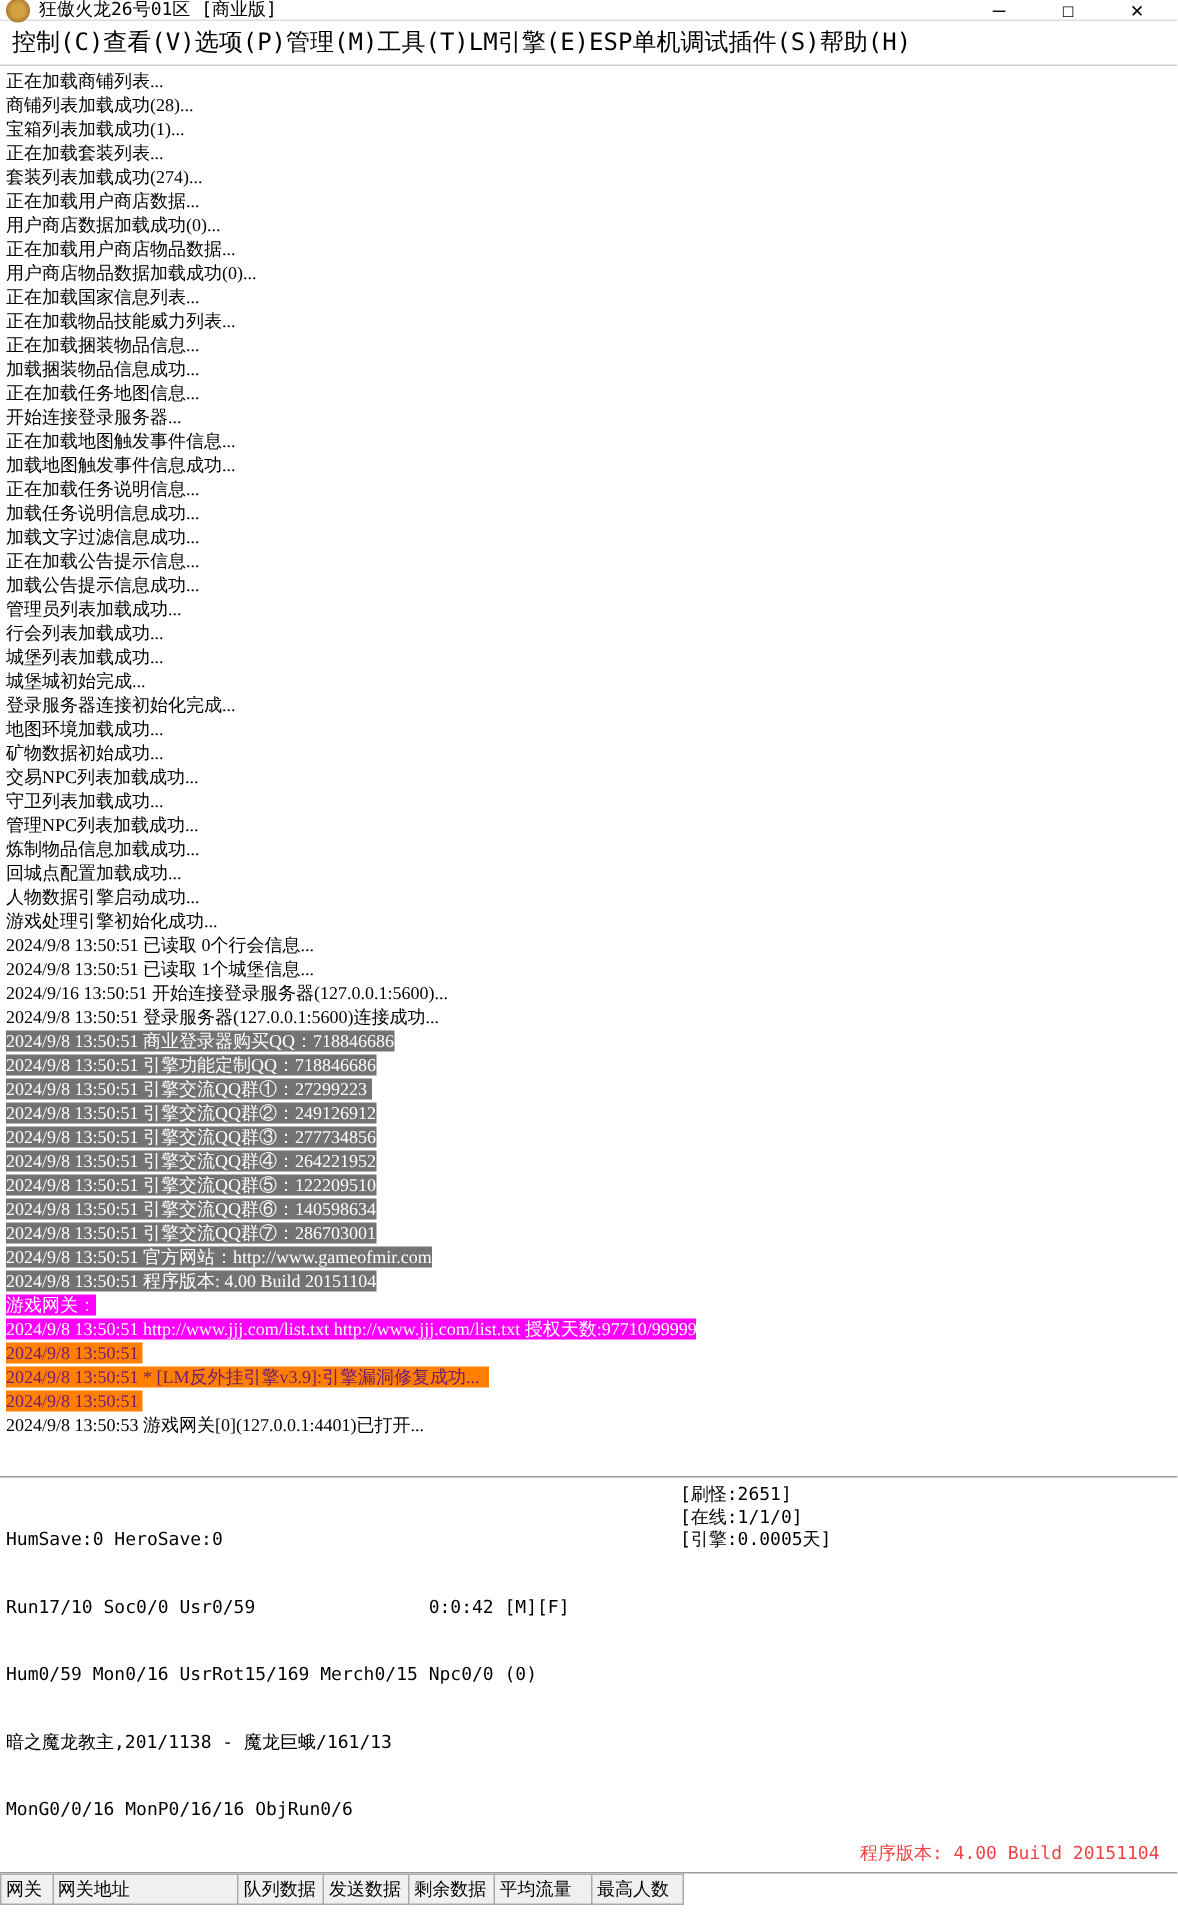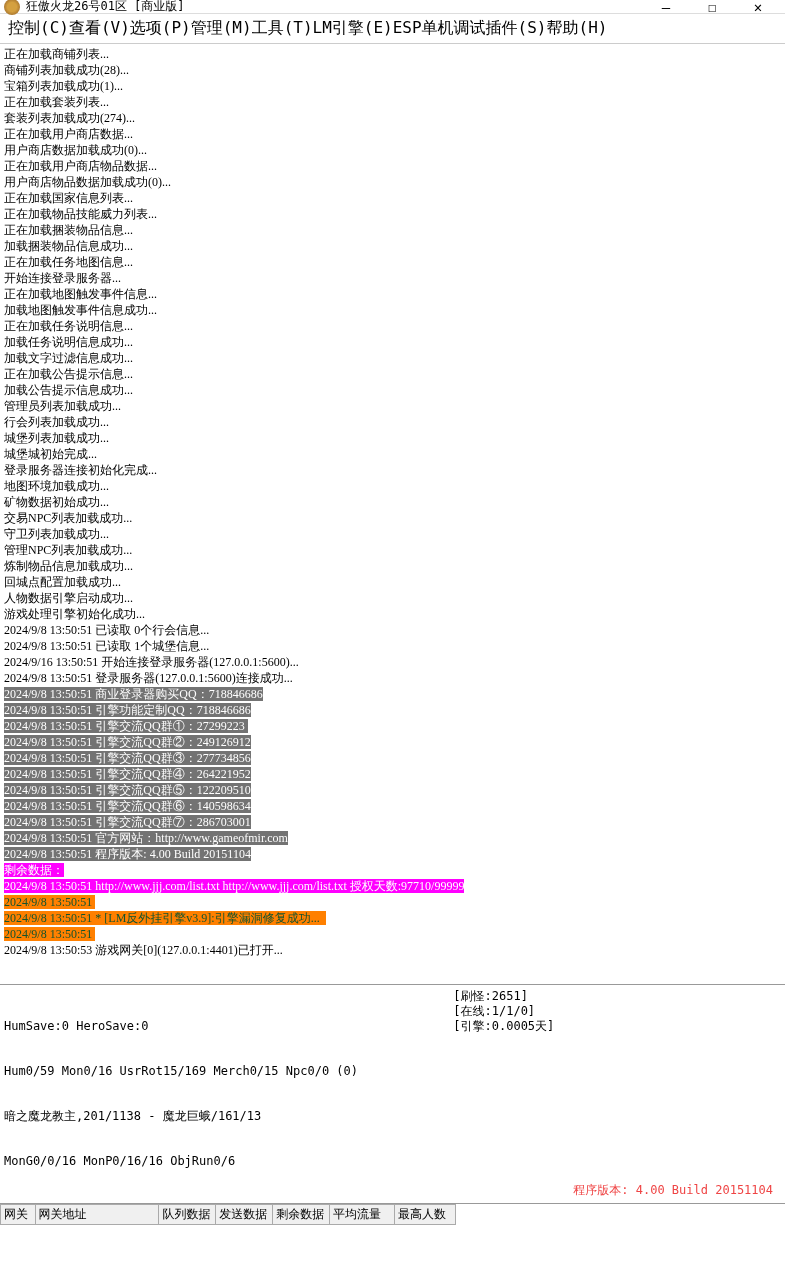--- a/index.html
+++ b/index.html
@@ -8,21 +8,21 @@
 .titlebar-icon { width: 16px; height: 16px; background: radial-gradient(circle, #d4a040 40%, #885520 100%); border-radius: 50%; margin-right: 6px; }
 .titlebar-text { flex: 1; font-size: 12px; }
 .titlebar-controls { display: flex; }
 .titlebar-btn { width: 46px; height: 30px; display: flex; align-items: center; justify-content: center; font-size: 14px; cursor: pointer; }
 .menubar { display: flex; padding: 4px 8px; border-bottom: 1px solid #ccc; font-size: 16px; text-align: right; }
 .menu-item { cursor: pointer; }
 .log-area { height: 940px; overflow-y: scroll; padding: 2px 4px; font-size: 12px; line-height: 16px; font-family: Liberation Serif, serif; }
 .log-line { white-space: pre; }
 .hl-blue { background: #737373; color: #fff; }
 .hl-magenta { background: #ff00ff; color: #fff; }
-.hl-orange { background: #ff8000; color: #14532d; }
+.hl-orange { background: #ff8000; color: #701a75; }
 .stats-row { display: flex; border-top: 1px solid #999; padding: 4px; font-size: 12px; }
 .stats-left { flex: 1; line-height: 15px; white-space: pre; }
 .stats-mid { width: 120px; line-height: 15px; }
 .stats-right { text-align: right; color: #ef4444; padding-right: 8px; align-self: flex-end; }
 .grid { border-top: 1px solid #999; }
 .grid table { border-collapse: collapse; width: 456px; }
 .grid th, .grid td { border: 1px solid #aaa; font-size: 12px; font-weight: normal; text-align: left; padding: 1px 3px; height: 16px; }
 .grid th { background: #f0f0f0; }
 .grid-wrap { height: 180px; overflow: auto; }
 .col-gw { width: 34px; } .col-addr { width: 122px; } .col-q { width: 56px; } .col-s { width: 56px; } .col-r { width: 56px; } .col-f { width: 64px; } .col-m { width: 60px; }
@@ -96,31 +96,32 @@
     <div class="log-line"><span class="hl-blue">2024/9/8 13:50:51 引擎功能定制QQ：718846686</span></div>
     <div class="log-line"><span class="hl-blue">2024/9/8 13:50:51 引擎交流QQ群①：27299223 </span></div>
     <div class="log-line"><span class="hl-blue">2024/9/8 13:50:51 引擎交流QQ群②：249126912</span></div>
     <div class="log-line"><span class="hl-blue">2024/9/8 13:50:51 引擎交流QQ群③：277734856</span></div>
     <div class="log-line"><span class="hl-blue">2024/9/8 13:50:51 引擎交流QQ群④：264221952</span></div>
     <div class="log-line"><span class="hl-blue">2024/9/8 13:50:51 引擎交流QQ群⑤：122209510</span></div>
     <div class="log-line"><span class="hl-blue">2024/9/8 13:50:51 引擎交流QQ群⑥：140598634</span></div>
     <div class="log-line"><span class="hl-blue">2024/9/8 13:50:51 引擎交流QQ群⑦：286703001</span></div>
     <div class="log-line"><span class="hl-blue">2024/9/8 13:50:51 官方网站：http://www.gameofmir.com</span></div>
     <div class="log-line"><span class="hl-blue">2024/9/8 13:50:51 程序版本: 4.00 Build 20151104</span></div>
-    <div class="log-line"><span class="hl-magenta">剩余数据：</span></div>
+    <div class="log-line"><span class="hl-magenta">游戏网关：</span></div>
     <div class="log-line"><span class="hl-magenta">2024/9/8 13:50:51 http://www.jjj.com/list.txt http://www.jjj.com/list.txt 授权天数:97710/99999</span></div>
     <div class="log-line"><span class="hl-orange">2024/9/8 13:50:51 </span></div>
     <div class="log-line"><span class="hl-orange">2024/9/8 13:50:51 * [LM反外挂引擎v3.9]:引擎漏洞修复成功...  </span></div>
     <div class="log-line"><span class="hl-orange">2024/9/8 13:50:51 </span></div>
     <div class="log-line">2024/9/8 13:50:53 游戏网关[0](127.0.0.1:4401)已打开...</div>
   </div>
 
 <div class="stats-row">
   <div class="stats-left">
     <div>HumSave:0 HeroSave:0</div>
+    <div>Run17/10 Soc0/0 Usr0/59                0:0:42 [M][F]</div>
     <div>Hum0/59 Mon0/16 UsrRot15/169 Merch0/15 Npc0/0 (0)</div>
     <div>暗之魔龙教主,201/1138 - 魔龙巨蛾/161/13</div>
     <div>MonG0/0/16 MonP0/16/16 ObjRun0/6</div>
   </div>
   <div class="stats-mid">
     <div>[刷怪:2651]</div>
     <div>[在线:1/1/0]</div>
     <div>[引擎:0.0005天]</div>
   </div>
   <div class="stats-right">程序版本: 4.00 Build 20151104</div>

